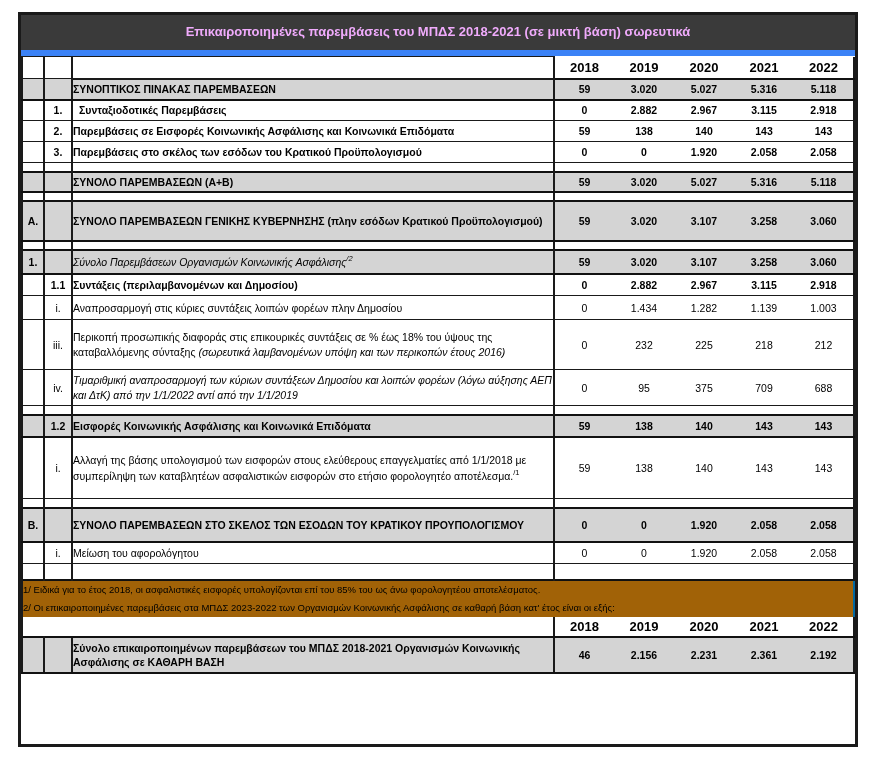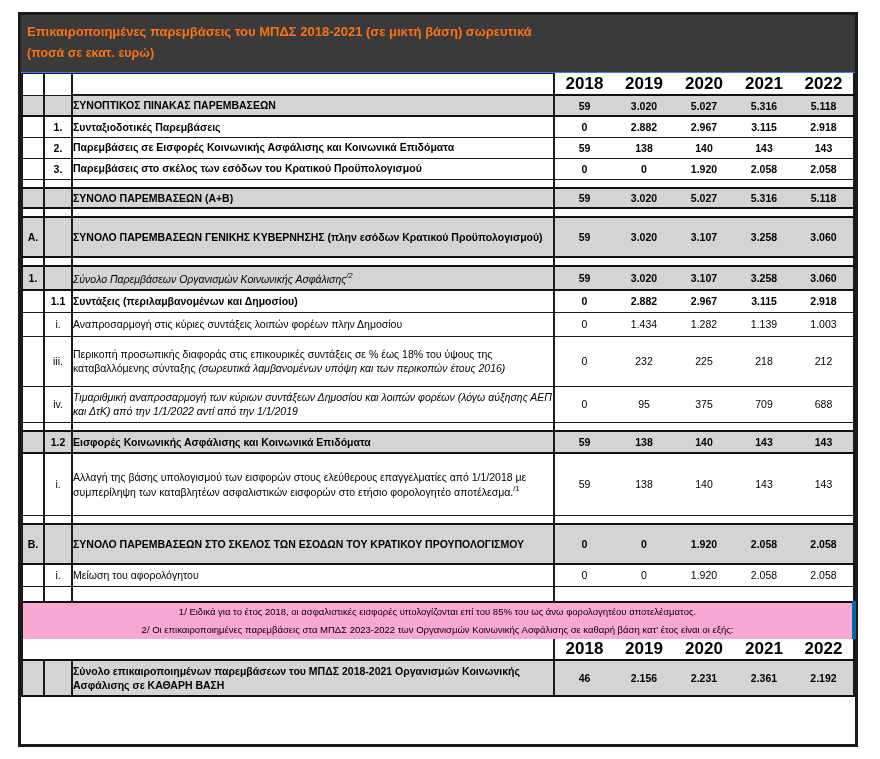--- a/index.html
+++ b/index.html
@@ -38,26 +38,27 @@
 
   
   col.c-a{width:22px;}
   col.c-b{width:28px;}
   col.c-txt{width:482px;}
   col.c-y{width:60px;}
 
   
   .titlebar{
     background:#3a3a3a;
-    color:#f97316;
+    color:#f0abfc;
+    text-align:center;
     font-weight:bold;
     font-size:13px;
     padding:7px 6px 8px 6px;
     line-height:1.55;
-    border-bottom:1px solid #3b82f6;
+    border-bottom:6px solid #3b82f6;
   }
   .titlebar .t2{font-size:12.5px;display:block;margin-top:2px;}
   .cidx{
     border-left:2px solid #1a1a1a;
     border-right:2px solid #1a1a1a;
     border-top:1px solid #1a1a1a;
     border-bottom:1px solid #1a1a1a;
     text-align:center;
     font-size:10.5px;
   }
@@ -90,21 +91,21 @@
   .shade{background:#d4d4d4;}
   .bold{font-weight:bold;}
   .ital{font-style:italic;}
   .hv-top{border-top:2.5px solid #111;}
   .hv-bot{border-bottom:2.5px solid #111;}
 
   
   .yearhead{
     text-align:center;
     font-weight:bold;
-    font-size:17px;
+    font-size:13px;
     border-bottom:2.5px solid #111;
     padding-bottom:1px;
     background:#ffffff;
   }
   .yearhead.first{border-left:2px solid #1a1a1a;}
   .yearhead.last{border-right:2px solid #1a1a1a;}
   .blankhead{
     border-left:2px solid #1a1a1a;
     border-right:2px solid #1a1a1a;
     border-top:1px solid #1a1a1a;
@@ -116,40 +117,38 @@
     border-left:2px solid #1a1a1a;
     border-right:2px solid #1a1a1a;
     border-top:1px solid #1a1a1a;
     border-bottom:1px solid #1a1a1a;
     background:#fff;
   }
 
   
   .notes{
     border-left:2px solid #1a1a1a;
-    border-right:4px solid #0369a1;
+    border-right:2px solid #0369a1;
     border-top:2.5px solid #111;
     padding:9px 10px 6px 48px;
     font-size:9.5px;
     line-height:1.9;
-    background:#f9a8d4;
-    text-align:center;
+    background:#a16207;
   }
   .note-line{white-space:nowrap;}
   .sup{font-size:7.5px;vertical-align:super;}
 </style>
 </head>
 <body>
 
 <div id="sheet">
   <div class="frame">
 
     <div class="titlebar">
       <span>Επικαιροποιημένες παρεμβάσεις του ΜΠΔΣ 2018-2021 (σε μικτή βάση) σωρευτικά</span>
-      <span class="t2">(ποσά σε εκατ. ευρώ)</span>
     </div>
 
     <table class="tbl">
       <colgroup>
         <col class="c-a">
           <col class="c-b">
           <col class="c-txt">
         <col class="c-y">
           <col class="c-y">
           <col class="c-y">
@@ -176,21 +175,21 @@
           <td class="cnum first shade bold hv-bot">59</td>
           <td class="cnum shade bold hv-bot">3.020</td>
           <td class="cnum shade bold hv-bot">5.027</td>
           <td class="cnum shade bold hv-bot">5.316</td>
           <td class="cnum last shade bold hv-bot">5.118</td>
         </tr>
 
         <tr>
           <td class="cidx"></td>
           <td class="cidx bold">1.</td>
-          <td class="ctxt bold" style="height:21px;">Συνταξιοδοτικές Παρεμβάσεις</td>
+          <td class="ctxt bold" style="height:21px;padding-left:6px;">Συνταξιοδοτικές Παρεμβάσεις</td>
           <td class="cnum first bold">0</td>
           <td class="cnum bold">2.882</td>
           <td class="cnum bold">2.967</td>
           <td class="cnum bold">3.115</td>
           <td class="cnum last bold">2.918</td>
         </tr>
 
         <tr>
           <td class="cidx"></td>
           <td class="cidx bold">2.</td>
@@ -364,21 +363,21 @@
           <td class="cnum first"></td>
           <td class="cnum"></td>
           <td class="cnum"></td>
           <td class="cnum"></td>
           <td class="cnum last"></td>
         </tr>
 
         <tr>
           <td class="cidx shade bold hv-top hv-bot">Β.</td>
           <td class="cidx shade hv-top hv-bot"></td>
-          <td class="ctxt shade bold hv-top hv-bot" style="height:40px;">ΣΥΝΟΛΟ ΠΑΡΕΜΒΑΣΕΩΝ ΣΤΟ ΣΚΕΛΟΣ ΤΩΝ ΕΣΟΔΩΝ ΤΟΥ ΚΡΑΤΙΚΟΥ ΠΡΟΥΠΟΛΟΓΙΣΜΟΥ</td>
+          <td class="ctxt shade bold hv-top hv-bot" style="height:34px;">ΣΥΝΟΛΟ ΠΑΡΕΜΒΑΣΕΩΝ ΣΤΟ ΣΚΕΛΟΣ ΤΩΝ ΕΣΟΔΩΝ ΤΟΥ ΚΡΑΤΙΚΟΥ ΠΡΟΥΠΟΛΟΓΙΣΜΟΥ</td>
           <td class="cnum first shade bold hv-top hv-bot">0</td>
           <td class="cnum shade bold hv-top hv-bot">0</td>
           <td class="cnum shade bold hv-top hv-bot">1.920</td>
           <td class="cnum shade bold hv-top hv-bot">2.058</td>
           <td class="cnum last shade bold hv-top hv-bot">2.058</td>
         </tr>
 
         <tr>
           <td class="cidx"></td>
           <td class="cidx">i.</td>

